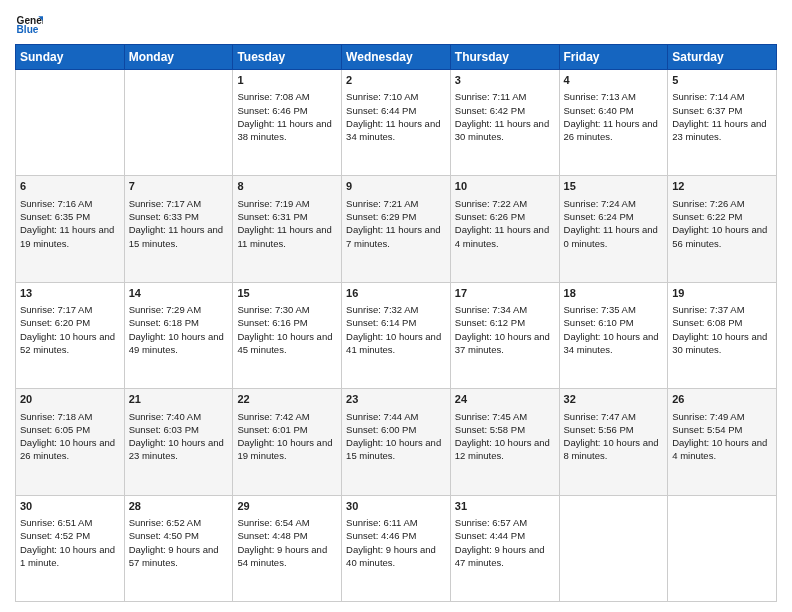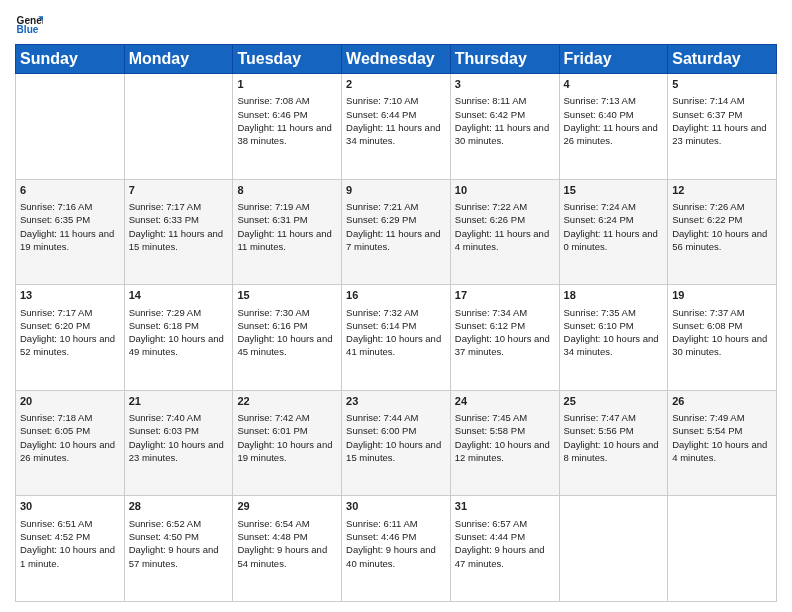--- a/index.html
+++ b/index.html
@@ -47,21 +47,21 @@
     }
     table {
       width: 100%;
       border-collapse: collapse;
       flex: 1;
       table-layout: fixed;
     }
     thead th {
       background-color: #1565c0;
       color: #fff;
-      font-size: 16px;
+      font-size: 12px;
       font-weight: bold;
       padding: 5px 4px;
       text-align: left;
       border: 1px solid #0d47a1;
     }
     tbody td {
       border: 1px solid #ccc;
       vertical-align: top;
       padding: 3px 4px;
       font-size: 9.5px;
@@ -133,21 +133,21 @@
             <div class="cell-content">
               <span class="day-number">2</span>
               <div>Sunrise: 7:10 AM</div>
               <div>Sunset: 6:44 PM</div>
               <div>Daylight: 11 hours and 34 minutes.</div>
             </div>
           </td>
           <td>
             <div class="cell-content">
               <span class="day-number">3</span>
-              <div>Sunrise: 8:11 AM</div>
+              <div>Sunrise: 7:11 AM</div>
               <div>Sunset: 6:42 PM</div>
               <div>Daylight: 11 hours and 30 minutes.</div>
             </div>
           </td>
           <td>
             <div class="cell-content">
               <span class="day-number">4</span>
               <div>Sunrise: 7:13 AM</div>
               <div>Sunset: 6:40 PM</div>
               <div>Daylight: 11 hours and 26 minutes.</div>
@@ -314,21 +314,21 @@
           <td>
             <div class="cell-content">
               <span class="day-number">24</span>
               <div>Sunrise: 7:45 AM</div>
               <div>Sunset: 5:58 PM</div>
               <div>Daylight: 10 hours and 12 minutes.</div>
             </div>
           </td>
           <td>
             <div class="cell-content">
-              <span class="day-number">25</span>
+              <span class="day-number">32</span>
               <div>Sunrise: 7:47 AM</div>
               <div>Sunset: 5:56 PM</div>
               <div>Daylight: 10 hours and 8 minutes.</div>
             </div>
           </td>
           <td>
             <div class="cell-content">
               <span class="day-number">26</span>
               <div>Sunrise: 7:49 AM</div>
               <div>Sunset: 5:54 PM</div>

